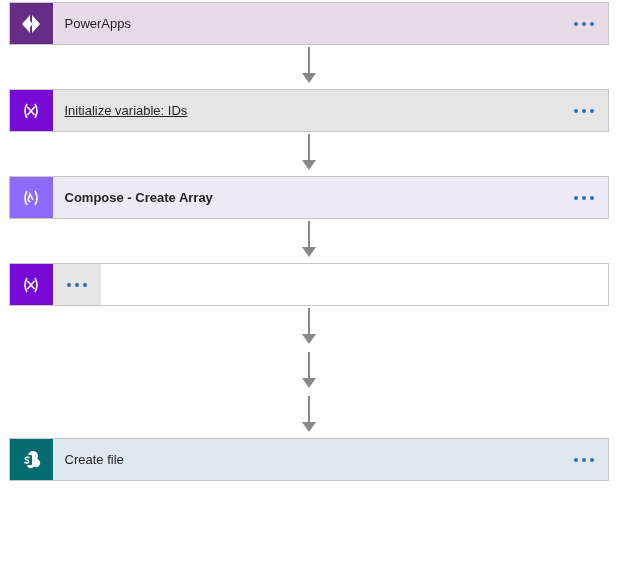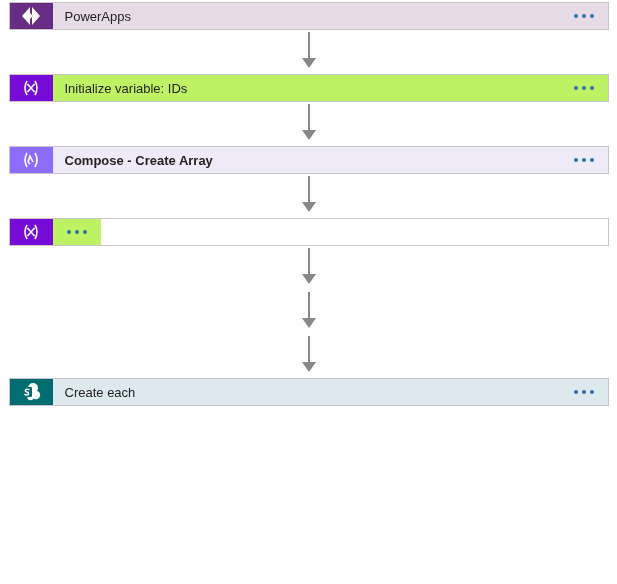--- a/index.html
+++ b/index.html
@@ -8,21 +8,21 @@
     height: 584px;
     background: #ffffff;
     font-family: "Segoe UI", Arial, sans-serif;
     font-size: 13px;
     color: #323130;
     padding: 2px 5px;
   }
   .flow { display: flex; flex-direction: column; align-items: center; }
   .step {
     width: 600px;
-    height: 28px;
+    height: 43px;
     display: flex;
     align-items: stretch;
     border: 1px solid #c8c6c4;
   }
   .icon-box {
     width: 43px;
     flex-shrink: 0;
     display: flex;
     align-items: center;
     justify-content: center;
@@ -50,21 +50,21 @@
     width: 4px;
     height: 4px;
     border-radius: 50%;
     background: #2f6fb0;
   }
   
   .th-powerapps .icon-box { background: #652d86; }
   .th-powerapps .label-box, .th-powerapps .more-box { background: #e7dbe8; }
 
   .th-var .icon-box { background: #770bd6; }
-  .th-var .label-box, .th-var .more-box { background: #bef264; }
+  .th-var .label-box, .th-var .more-box { background: #e5e5e5; text-decoration: underline; }
 
   .th-compose .icon-box { background: #8c6cff; }
   .th-compose .label-box, .th-compose .more-box { background: #eeeaf7; font-weight: bold; }
 
   .th-each .icon-box { background: #486991; }
   .th-each .label-box, .th-each .more-box { background: #e2e5ea; }
 
   .th-sp .icon-box { background: #036c70; }
   .th-sp .label-box, .th-sp .more-box { background: #dee9ef; }
 
@@ -198,21 +198,21 @@
   <div class="step th-sp">
     <div class="icon-box">
       <svg width="24" height="24" viewBox="0 0 24 24">
         <circle cx="14" cy="8" r="5" fill="#fff"></circle>
         <circle cx="17" cy="15" r="4.2" fill="#fff"></circle>
         <circle cx="11.5" cy="17" r="3.2" fill="#fff"></circle>
         <rect x="3" y="7" width="10" height="10" rx="1" fill="#036c70"></rect>
         <path d="M10 9.5 Q8.8 9 7.5 9.3 Q6.2 9.7 6.3 10.8 Q6.4 11.7 7.8 12 Q9.7 12.4 9.7 13.7 Q9.7 14.9 8 15 Q6.7 15.1 5.8 14.4" stroke="#fff" stroke-width="1.4" fill="none" stroke-linecap="round"></path>
       </svg>
     </div>
-    <div class="label-box">Create each</div>
+    <div class="label-box">Create file</div>
     <div class="more-box" title="More options">
       <div class="more-dots">
           <span></span>
           <span></span>
           <span></span>
         </div>
     </div>
   </div>
 
 </div>

